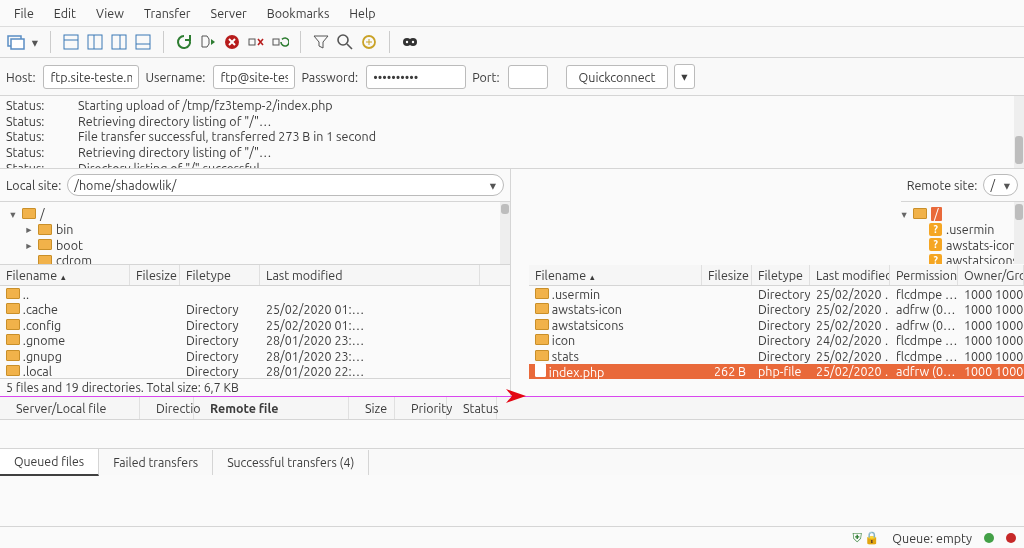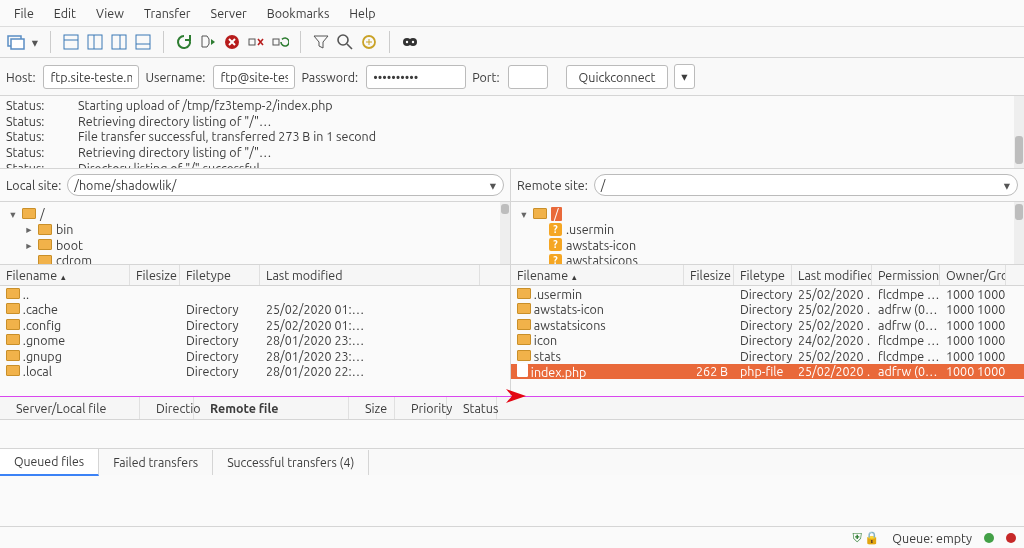--- a/index.html
+++ b/index.html
@@ -21,21 +21,21 @@
   
   .log { padding:2px 6px 4px; border-bottom:1px solid #d5d5d5; height:73px; overflow:hidden; position:relative; white-space:nowrap; }
   .log-line { line-height:1.25; font-size:12.3px; }
   .log-line span:first-child { display:inline-block; width:72px; }
   .vscroll { position:absolute; right:0; top:0; bottom:0; width:10px; background:#eee; }
   .vscroll .thumb { position:absolute; left:1px; right:1px; background:#bdbdbd; border-radius:3px; }
   
   .panes { display:flex; height:228px; border-bottom:1px solid #d946ef; }
   .pane  { display:flex; flex-direction:column; position:relative; }
   .pane.left  { width:511px; border-right:1px solid #d5d5d5; }
-  .pane.right { width:513px; }
+  .pane.right { width:513px;align-items:flex-end; }
   .pathbar { display:flex; align-items:center; gap:6px; padding:5px 6px; border-bottom:1px solid #d5d5d5; }
   .pathbar select, .pathbar .combo { flex:1; background:#fff; border:1px solid #bbb; border-radius:11px; padding:3px 22px 3px 6px; position:relative; }
   .combo::after { content:"▾"; position:absolute; right:7px; top:3px; color:#555; }
   .tree { padding:4px 6px 0 8px; height:62px; overflow:hidden; position:relative; font-size:12.3px; }
   .tree .row { display:flex; align-items:center; gap:4px; height:15.5px; }
   .ind1{ padding-left:16px; }
   .tw { width:10px; text-align:center; color:#666; font-size:10.5px; }
   .folder-icon { width:14px; height:11px; background:#f1b24a; border:1px solid #c98f29; border-radius:1px; display:inline-block; }
   .qmark { width:13px; height:13px; background:#f5a623; border-radius:2px; color:#fff; font-size:10px; line-height:13px; text-align:center; font-weight:700; display:inline-block; }
   .file-icon { width:11px; height:14px; background:#fff; border:1px solid #888; border-radius:1px 2px 1px 1px; display:inline-block; }
@@ -51,21 +51,21 @@
   .frow.sel { background:#e9693a; color:#fff; }
   .frow.sel div, .frow.sel span { color:#fff; }
   .cell { padding:0 6px; white-space:nowrap; overflow:hidden; }
   .statusline { border-top:1px solid #d5d5d5; padding:2px 6px; font-size:12.3px; background:#fafafa; }
   
   .queue { position:relative; height:78px; }
   .qhead { display:flex; border-bottom:1px solid #d5d5d5; background:#f6f6f6; }
   .qhead div { padding:4px 16px; border-right:1px solid #e0e0e0; }
   .tabs { position:absolute; bottom:0; left:0; right:0; display:flex; align-items:center; border-top:1px solid #d5d5d5; background:#f9f9f9; }
   .tabs .tab { padding:6px 14px; border-right:1px solid #d5d5d5; font-size:12.3px; }
-  .tabs .tab.active { background:#fff; border-bottom:2px solid #3b82f6; margin-bottom:-1px; }
+  .tabs .tab.active { background:#fff; border-bottom:2px solid #404040; margin-bottom:-1px; }
   
   .footer { position:absolute; bottom:0; left:0; right:0; height:22px; display:flex; align-items:center; justify-content:flex-end; gap:12px; padding:0 8px; border-top:1px solid #d5d5d5; background:#fafafa; font-size:12px; }
   .led { width:10px; height:10px; border-radius:50%; display:inline-block; }
   .led.g{ background:#43a047; } .led.r{ background:#c62828; }
   
   .arrow { position:absolute; left:482px; top:384px; width:44px; height:22px; pointer-events:none; }
 </style>
 </head>
 <body>
 
@@ -269,20 +269,21 @@
             <div class="cell" style="width: 220px;">28/01/2020 23:…</div>
           </div>
           <div class="frow">
             <div class="cell" style="width: 130px;"><span class="folder-icon"></span><span> .local</span></div>
             <div class="cell" style="width: 50px; text-align: right;"></div>
             <div class="cell" style="width: 80px;">Directory</div>
             <div class="cell" style="width: 220px;">28/01/2020 22:…</div>
           </div>
         </div>
     </div>
+    <div class="statusline">5 files and 19 directories. Total size: 6,7 KB</div>
   </div>
   <div class="pane right">
     <div class="pathbar">
       <span>Remote site:</span>
       <div class="combo"><span>/</span></div>
     </div>
     <div class="tree" id="rtree">
       <div class="row ">
           <span class="tw">▾</span>
           <span class="folder-icon"></span>

